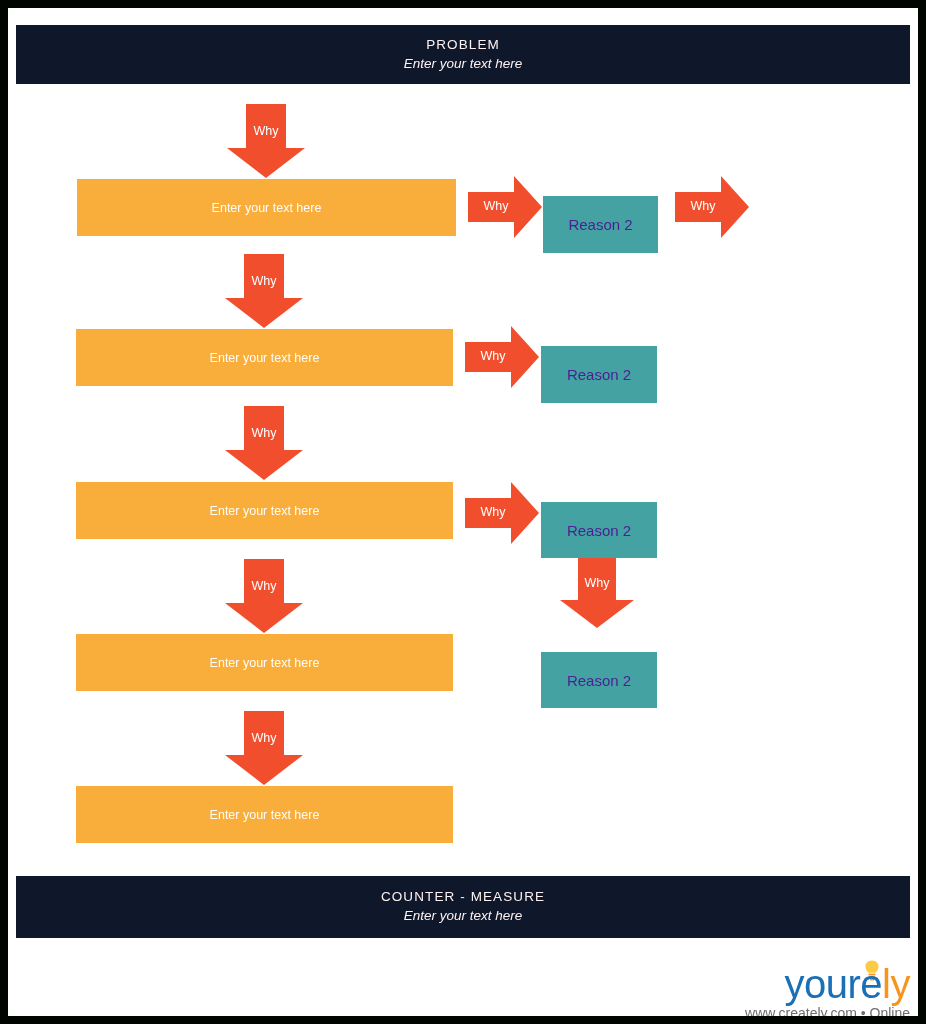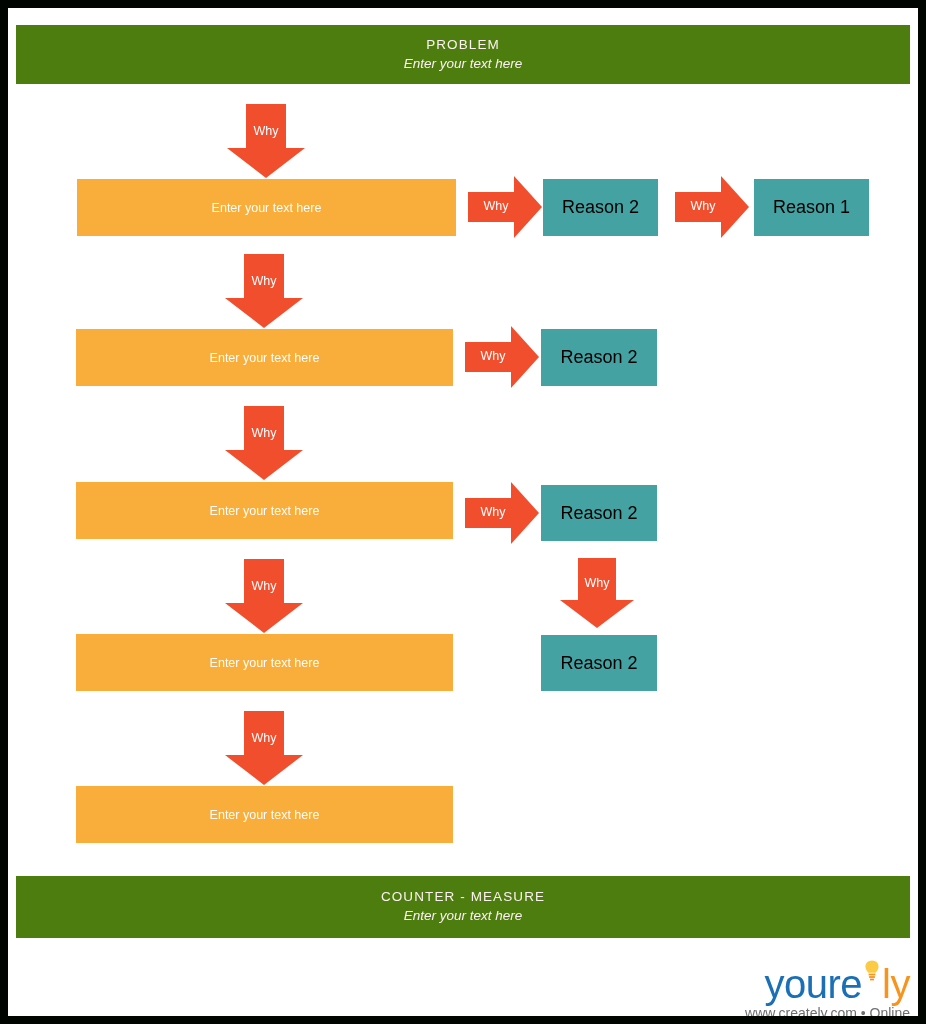--- a/index.html
+++ b/index.html
@@ -15,21 +15,21 @@
     width: 910px; height: 1008px;
     background: #ffffff;
     overflow: hidden;
   }
 
   
   .banner {
     position: absolute;
     left: 8px;
     width: 894px;
-    background: #4d7c0f;
+    background: #0f172a;
     color: #ffffff;
     text-align: center;
     display: flex;
     flex-direction: column;
     align-items: center;
     justify-content: center;
   }
   .banner .btitle {
     font-size: 13.5px;
     letter-spacing: 1.1px;
@@ -51,25 +51,26 @@
     background: #F9AE3B;
     color: #fffdf8;
     font-size: 12.5px;
     display: flex;
     align-items: center;
     justify-content: center;
   }
   .tbox {
     position: absolute;
     background: #44A3A2;
-    color: #000000;
-    font-size: 18px;
+    color: #4c1d95;
+    font-size: 15px;
     display: flex;
     align-items: center;
     justify-content: center;
+    margin-top: 17px;
   }
 
   
   .arrow-down {
     position: absolute;
     width: 78px;
     height: 74px;
   }
   .arrow-down .shaft {
     position: absolute;
@@ -133,21 +134,21 @@
   #logo .wordmark {
     position: absolute;
     left: 0; top: 4px;
     width: 202px;
     text-align: right;
     font-size: 40px;
     letter-spacing: -0.5px;
     line-height: 1;
   }
   #logo .c-blue   { color: #1A6FB5; }
-  #logo .c-orange { color: #F7941E; margin-left: 20px; }
+  #logo .c-orange { color: #F7941E; }
   #logo .tagline {
     position: absolute;
     left: 0; top: 45px;
     width: 202px;
     text-align: right;
     font-size: 14px;
     color: #6d6e70;
   }
   #logo .bulb {
     position: absolute;
@@ -184,23 +185,20 @@
   <div class="tbox" style="left:535px; top:171px; width:115px; height:57px;">
     <span>Reason 2</span>
   </div>
 
   <div class="arrow-right" style="left:667px; top:168px;">
     <div class="shaft"></div>
     <div class="head"></div>
     <div class="lbl">Why</div>
   </div>
 
-  <div class="tbox" style="left:746px; top:171px; width:115px; height:57px;">
-    <span>Reason 1</span>
-  </div>
 
   <div class="arrow-down" style="left:217px; top:246px;">
     <div class="shaft"></div>
     <div class="head"></div>
     <div class="lbl">Why</div>
   </div>
 
   <div class="obox" style="left:68px; top:321px; width:377px; height:57px;">
     <span>Enter your text here</span>
   </div>

